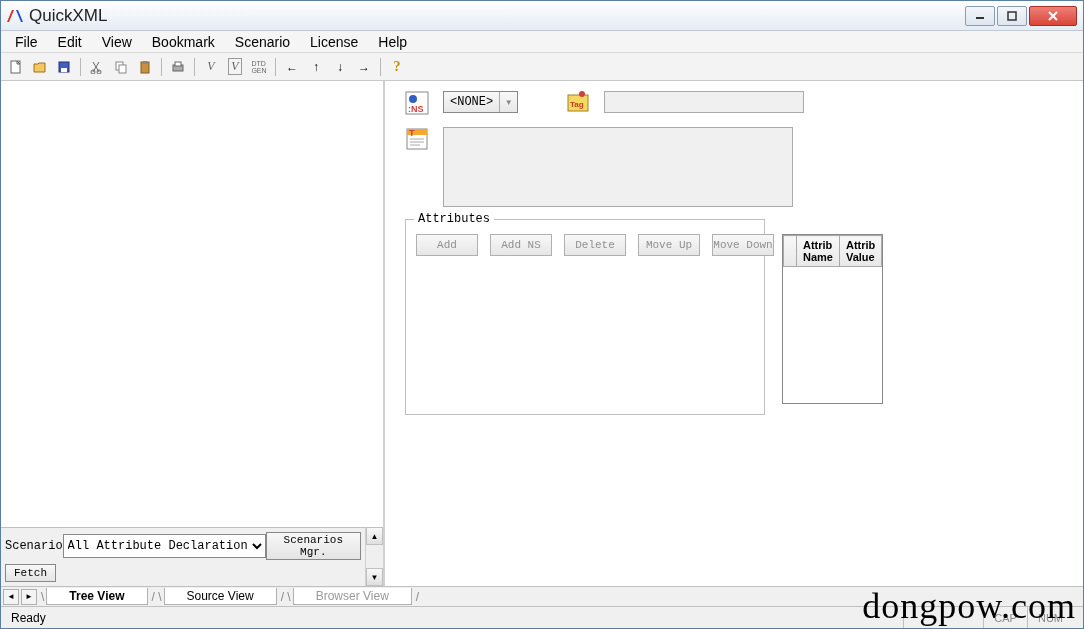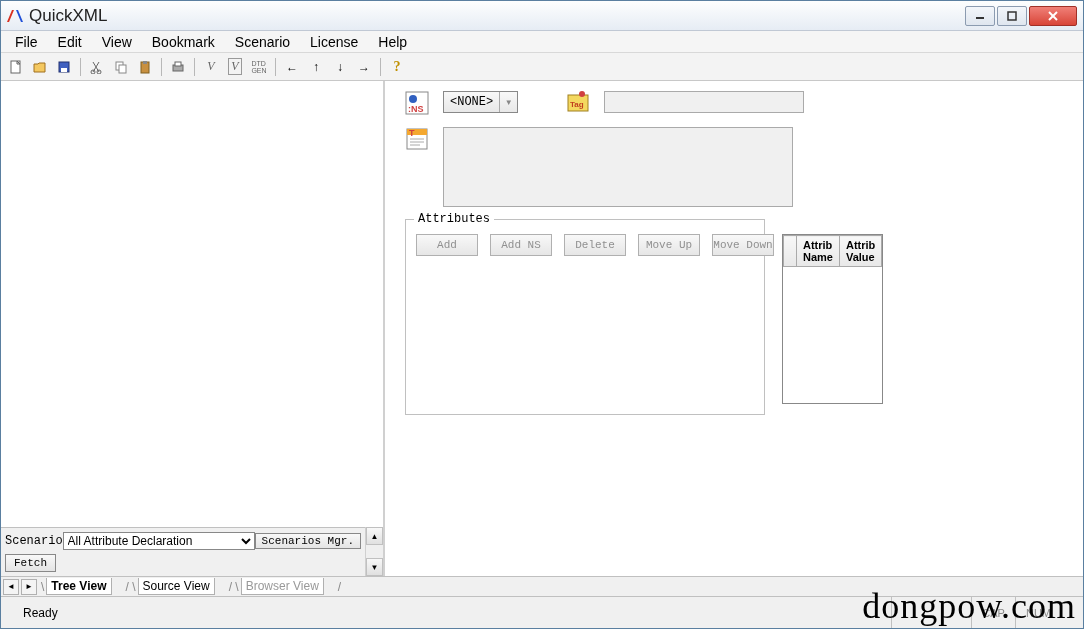--- a/index.html
+++ b/index.html
@@ -15,21 +15,21 @@
 .menu-item { padding: 2px 10px; cursor: pointer; font-size: 14px; }
 .toolbar { height: 28px; background: #f3f3f3; display: flex; align-items: center; padding: 0 4px; border-bottom: 1px solid #c8c8c8; gap: 2px; }
 .tb-btn { width: 22px; height: 22px; display: flex; align-items: center; justify-content: center; cursor: pointer; border: 1px solid transparent; }
 .tb-sep { width: 1px; height: 18px; background: #b8b8b8; margin: 0 3px; }
 .client { flex: 1; display: flex; background: #fff; overflow: hidden; }
 .left-pane { width: 384px; border-right: 2px solid #d0d0d0; display: flex; flex-direction: column; }
 .tree-area { flex: 1; background: #fff; }
 .scenario-bar { border-top: 1px solid #c0c0c0; padding: 4px; background: #f0f0f0; }
 .scenario-row { display:flex; align-items:center; margin-bottom:4px;}
 .scenario-label { font-family: "Courier New", monospace; font-size: 12px; }
-.scenario-select { flex: 1; font-size: 12px; border: 1px solid #888; background: #fff; height: 18px; }
+.scenario-select { flex: 1; font-size: 12px; border: 1px solid #888; background: #fff; height: 24px; font-family: Liberation Mono, monospace; }
 .scenario-btn { font-family: "Courier New", monospace; font-size: 11px; border: 1px solid #888; background: linear-gradient(#f8f8f8,#e4e4e4); padding: 1px 6px; cursor: pointer; }
 .fetch-btn { font-family: "Courier New", monospace; font-size: 11px; border: 1px solid #888; background: linear-gradient(#f8f8f8,#e4e4e4); padding: 2px 8px; cursor: pointer; }
 .scroll-side { width: 18px; background: #efefef; border-left: 1px solid #d0d0d0; display:flex; flex-direction:column; }
 .scroll-arrow { height: 18px; border: 1px solid #c0c0c0; background: linear-gradient(#f8f8f8,#e0e0e0); display:flex; align-items:center; justify-content:center; font-size:8px; cursor:pointer;}
 .scroll-track { flex:1; }
 .right-pane { flex: 1; background: #fff; padding: 10px 20px; overflow: auto; }
 .rp-row { display: flex; align-items: flex-start; gap: 14px; margin-bottom: 12px; }
 .rp-icon { width: 24px; height: 24px; flex-shrink: 0; }
 .ns-combo { border: 1px solid #888; background: linear-gradient(#f8f8f8,#e8e8e8); height: 22px; display:flex; align-items:center; }
 .ns-combo span { padding: 0 6px; font-family: "Courier New", monospace; font-size: 12px; }
@@ -40,24 +40,24 @@
 .attrib-group .legend { position: absolute; top: -8px; left: 8px; background: #fff; padding: 0 4px; font-family: "Courier New", monospace; font-size: 12px; }
 .attrib-body { display: flex; gap: 8px; }
 .attrib-btns { display: flex; flex-direction: row; gap: 12px; }
 .attrib-btn { width: 62px; height: 22px; border: 1px solid #b0b0b0; background: linear-gradient(#f8f8f8,#e6e6e6); font-family: "Courier New", monospace; font-size: 11px; color: #909090; cursor: pointer; }
 .attrib-table { flex: 1; border: 1px solid #888; background: #fff; height: 170px; }
 .attrib-table th { border: 1px solid #aaa; background: linear-gradient(#f8f8f8,#e8e8e8); font-size: 11px; font-weight: bold; padding: 3px 6px; text-align: left; }
 .attrib-table table { width: 100%; border-collapse: collapse; }
 .attrib-table th:first-child { width: 12px; }
 .tabbar { height: 20px; background: #f0f0f0; border-top: 1px solid #c0c0c0; display: flex; align-items: center; padding: 0 2px; font-size: 12px; }
 .tab-navbtn { width: 16px; height: 16px; border: 1px solid #b0b0b0; background: #f4f4f4; display:flex; align-items:center; justify-content:center; font-size:8px; margin-right:2px; cursor:pointer;}
-.tab { padding: 1px 4px; border: 1px solid #b0b0b0; border-top: none; background: #fff; margin-right: 12px; cursor: pointer; position: relative; }
+.tab { padding: 1px 22px; border: 1px solid #b0b0b0; border-top: none; background: #fff; margin-right: 2px; cursor: pointer; position: relative; }
 .tab.active { font-weight: bold; }
 .tab-slash { color: #888; margin: 0 2px; }
-.statusbar { height: 32px; background: #f0f0f0; border-top: 1px solid #c0c0c0; display: flex; align-items: center; padding: 0 22px; font-size: 12px; }
+.statusbar { height: 22px; background: #f0f0f0; border-top: 1px solid #c0c0c0; display: flex; align-items: center; padding: 0 10px; font-size: 12px; }
 .status-text { flex: 1; }
 .status-cell { border-left: 1px solid #c0c0c0; padding: 0 10px; height: 100%; display: flex; align-items: center; color: #888; font-size: 11px; text-align: right;}
 .watermark { position: absolute; right: 8px; bottom: 2px; font-family: Georgia, serif; font-size: 36px; color: #000000; letter-spacing: 1px; pointer-events: none; }
 </style>
 </head>
 <body>
 
 <div class="window">
   <div class="titlebar">
     <svg class="app-icon" viewBox="0 0 16 16">

